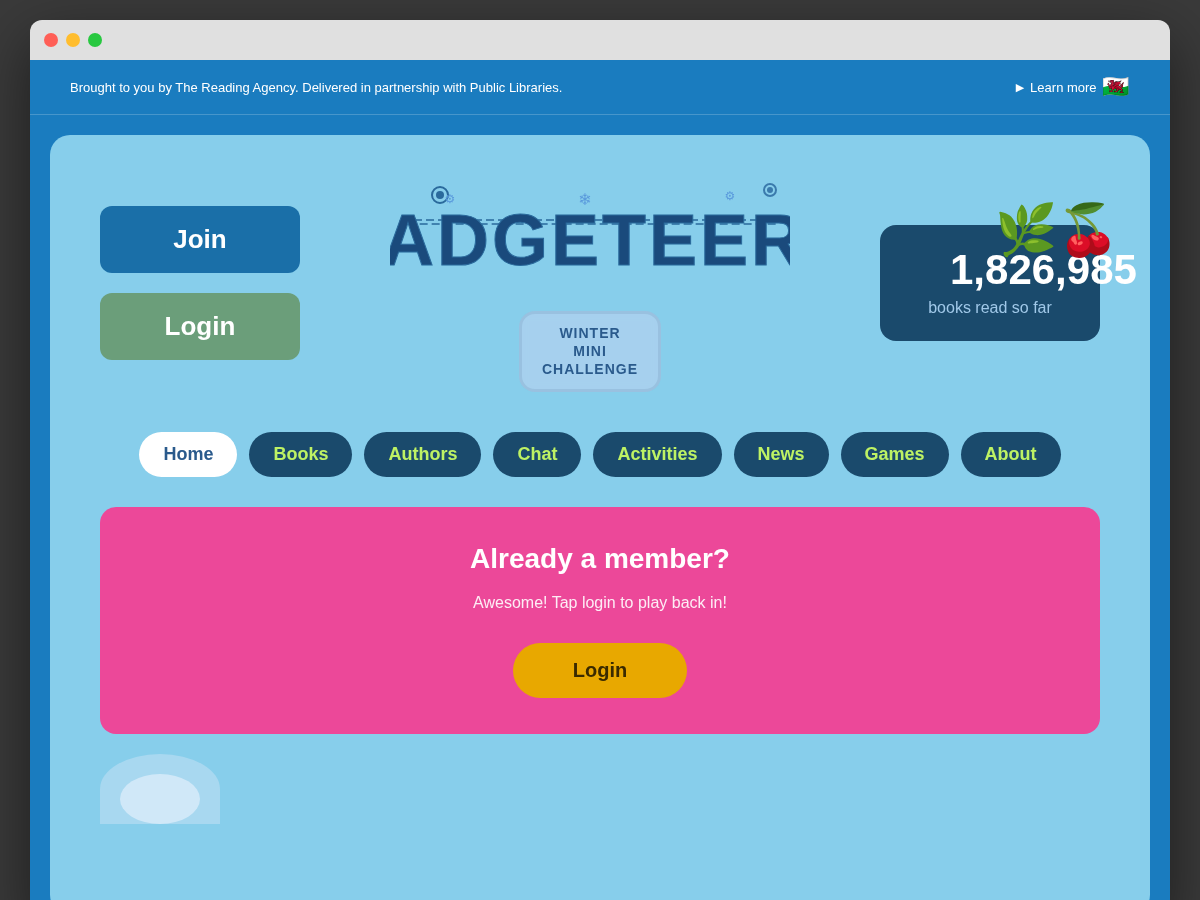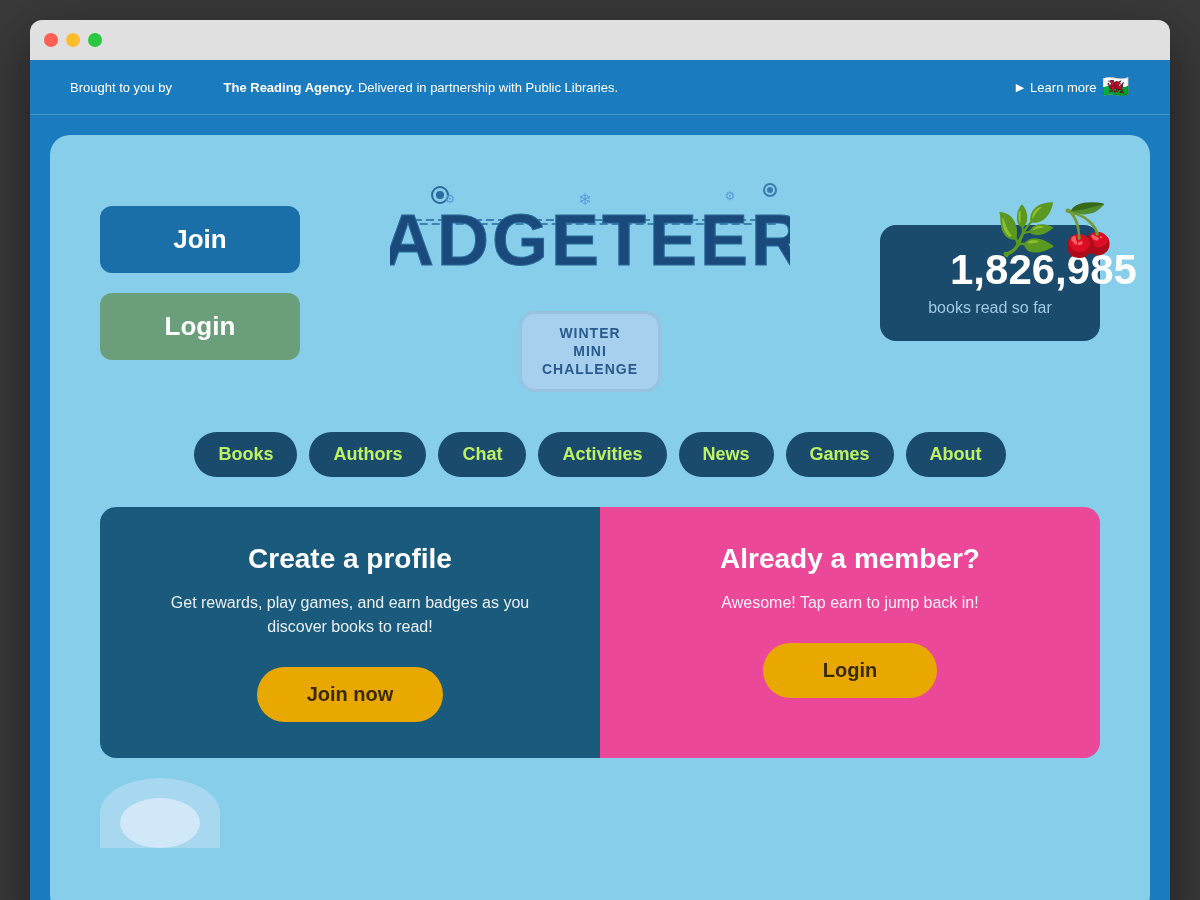--- a/index.html
+++ b/index.html
@@ -53,22 +53,21 @@
       align-items: center;
       border-bottom: 1px solid rgba(255,255,255,0.2);
     }
     .top-banner-text {
       color: white;
       font-size: 13px;
       font-family: Arial, sans-serif;
       font-weight: normal;
     }
     .top-banner-text strong {
-      font-weight: bold;
-      margin-left: 48px;
+      font-weight: normal;
     }
     .learn-more-link {
       color: white;
       font-size: 13px;
       font-family: Arial, sans-serif;
       display: flex;
       align-items: center;
       gap: 6px;
       text-decoration: none;
     }
@@ -362,41 +361,36 @@
 
         <div class="stats-box">
           <div class="holly-decoration">🌿🍒</div>
           <div class="stats-number">1,826,985</div>
           <div class="stats-label">books read so far</div>
         </div>
 
       </div>
 
       <div class="nav-section">
+        <button class="nav-item nav-item-active">Home</button>
         <button class="nav-item nav-item-dark">Books</button>
         <button class="nav-item nav-item-dark">Authors</button>
         <button class="nav-item nav-item-dark">Chat</button>
         <button class="nav-item nav-item-dark">Activities</button>
         <button class="nav-item nav-item-dark">News</button>
         <button class="nav-item nav-item-dark">Games</button>
         <button class="nav-item nav-item-dark">About</button>
       </div>
 
       <div class="cards-section">
 
-        <div class="card-left">
-          <div class="card-title">Create a profile</div>
-          <div class="card-desc">Get rewards, play games, and earn badges
-as you discover books to read!</div>
-          <button class="btn-join-now">Join now</button>
-        </div>
 
         <div class="card-right">
           <div class="card-title">Already a member?</div>
-          <div class="card-desc">Awesome! Tap earn to jump back in!</div>
+          <div class="card-desc">Awesome! Tap login to play back in!</div>
           <button class="btn-login-card">Login</button>
         </div>
 
       </div>
 
       <div style="display:flex; justify-content:flex-start; margin-top:20px;">
         <div style="width:120px; height:70px; background:#a8d8f0; border-radius:50% 50% 0 0; overflow:hidden; display:flex; align-items:flex-end; justify-content:center;">
           <div style="width:80px; height:50px; background:#d0e8f8; border-radius:50%;"></div>
         </div>
       </div>

